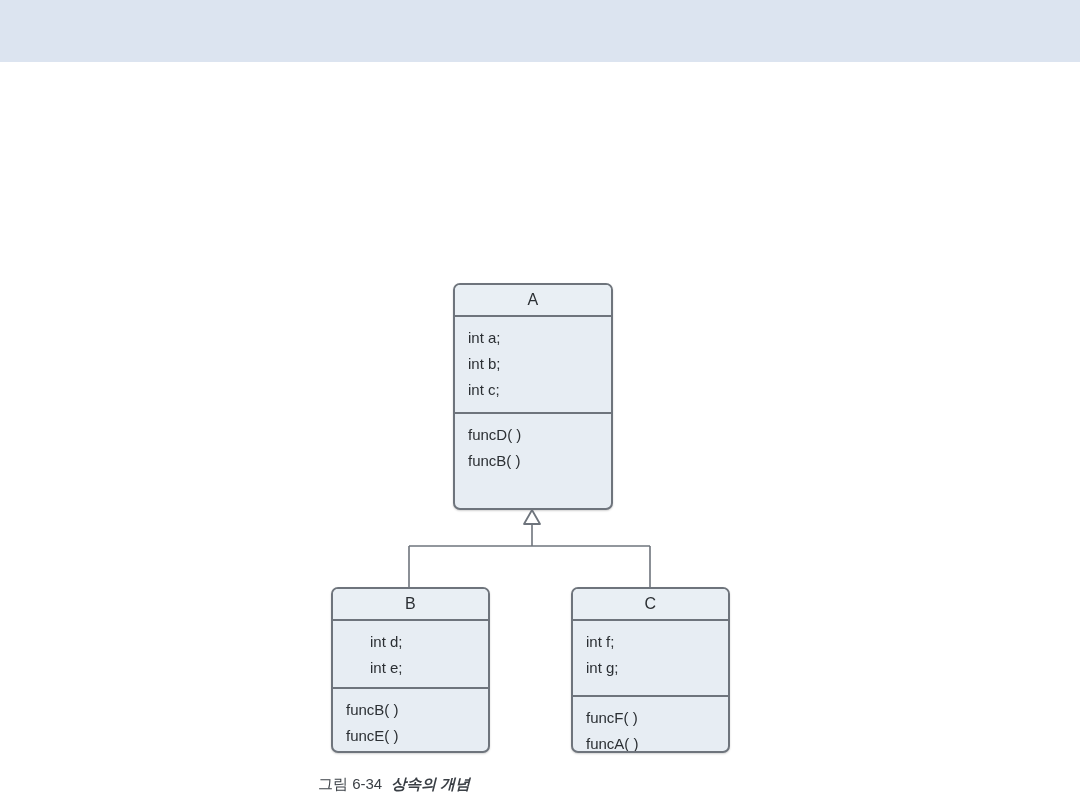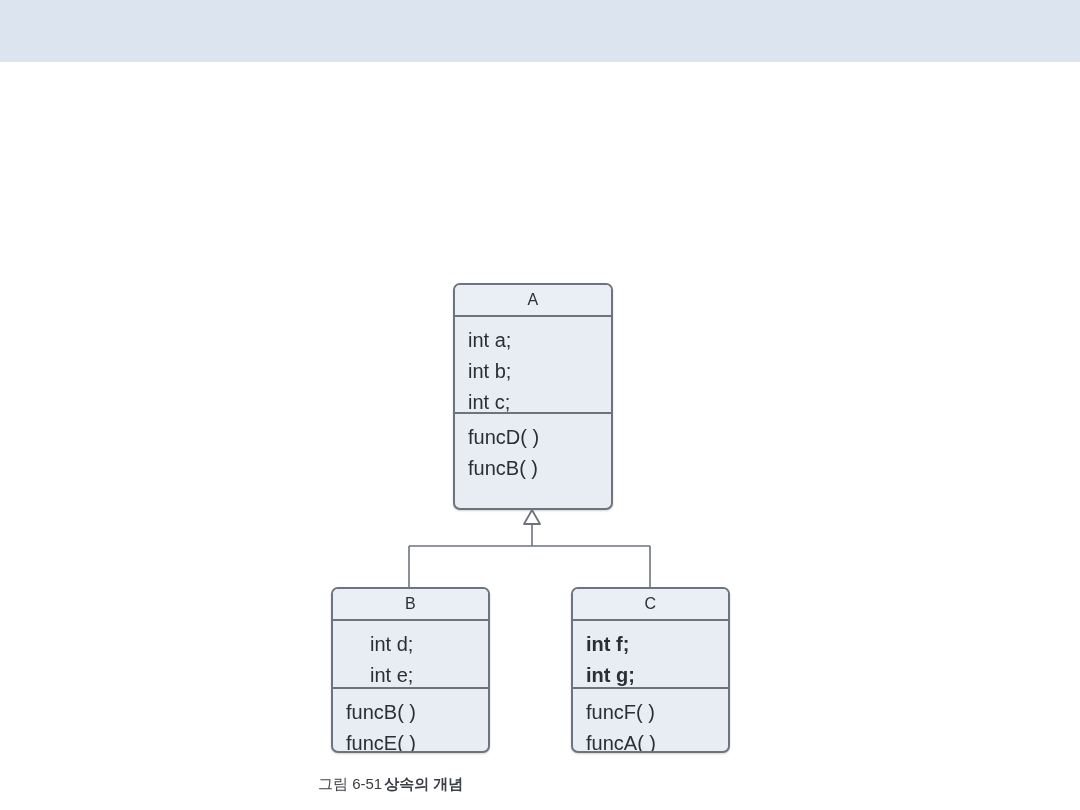--- a/index.html
+++ b/index.html
@@ -59,21 +59,21 @@
   .uml-section {
     box-sizing: border-box;
     padding: 8px 0 8px 0;
   }
   .uml-section.attrs {
     border-bottom: 2px solid #6e747c;
   }
   .uml-row {
     box-sizing: border-box;
     color: #2b2f33;
-    font-size: 20px;
+    font-size: 15px;
     line-height: 1;
     padding: 5px 0 6px 13px;
     white-space: nowrap;
   }
 
   
   #class-a {
     left: 453px;
     top: 283px;
     width: 160px;
@@ -90,21 +90,21 @@
   }
   #class-b .uml-section.attrs { height: 68px; padding-left: 24px; }
 
   
   #class-c {
     left: 571px;
     top: 587px;
     width: 159px;
     height: 166px;
   }
-  #class-c .uml-section.attrs { height: 68px; font-weight: bold; }
+  #class-c .uml-section.attrs { height: 76px; }
 
   
   #connector-svg {
     position: absolute;
     left: 380px;
     top: 500px;
     width: 300px;
     height: 110px;
   }
 
@@ -112,21 +112,21 @@
   #figure-caption {
     position: absolute;
     left: 318px;
     top: 775px;
     font-size: 15px;
     color: #3a3f45;
     white-space: nowrap;
     line-height: 1.2;
   }
   #figure-caption .cap-num { font-weight: 400; }
-  #figure-caption .cap-title { font-weight: 700; margin-left: 2px; }
+  #figure-caption .cap-title { font-weight: 700; margin-left: 9px; font-style: italic; }
 </style>
 </head>
 <body>
 
 <div id="top-banner"></div>
 
 <div id="diagram">
 
   <div class="uml-class" id="class-a">
     <div class="uml-title">A</div>
@@ -174,14 +174,14 @@
     <line x1="29" y1="46" x2="270" y2="46" stroke="#6e747c" stroke-width="1.6"></line>
 
     <line x1="29" y1="46" x2="29" y2="88" stroke="#6e747c" stroke-width="1.6"></line>
 
     <line x1="270" y1="46" x2="270" y2="88" stroke="#6e747c" stroke-width="1.6"></line>
   </svg>
 
 </div>
 
 <div id="figure-caption">
-  <span class="cap-num">그림 6-51</span><span class="cap-title">상속의 개념</span>
+  <span class="cap-num">그림 6-34</span><span class="cap-title">상속의 개념</span>
 </div>
 
 </body></html>

